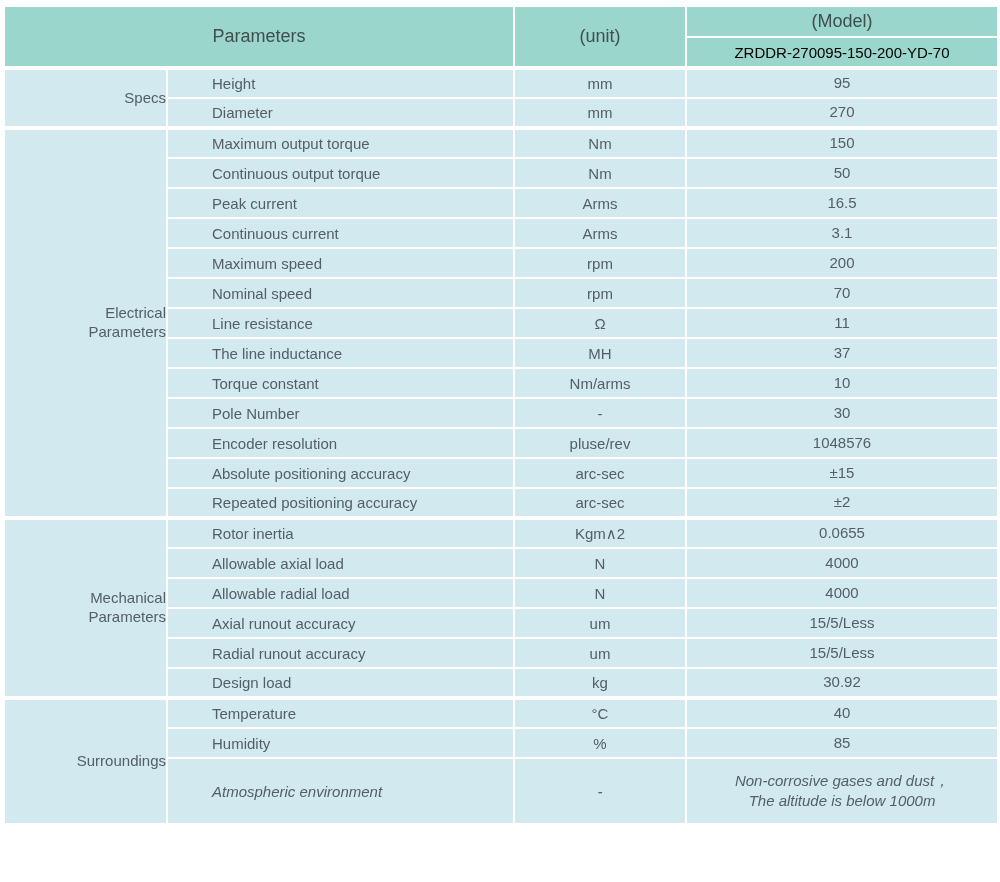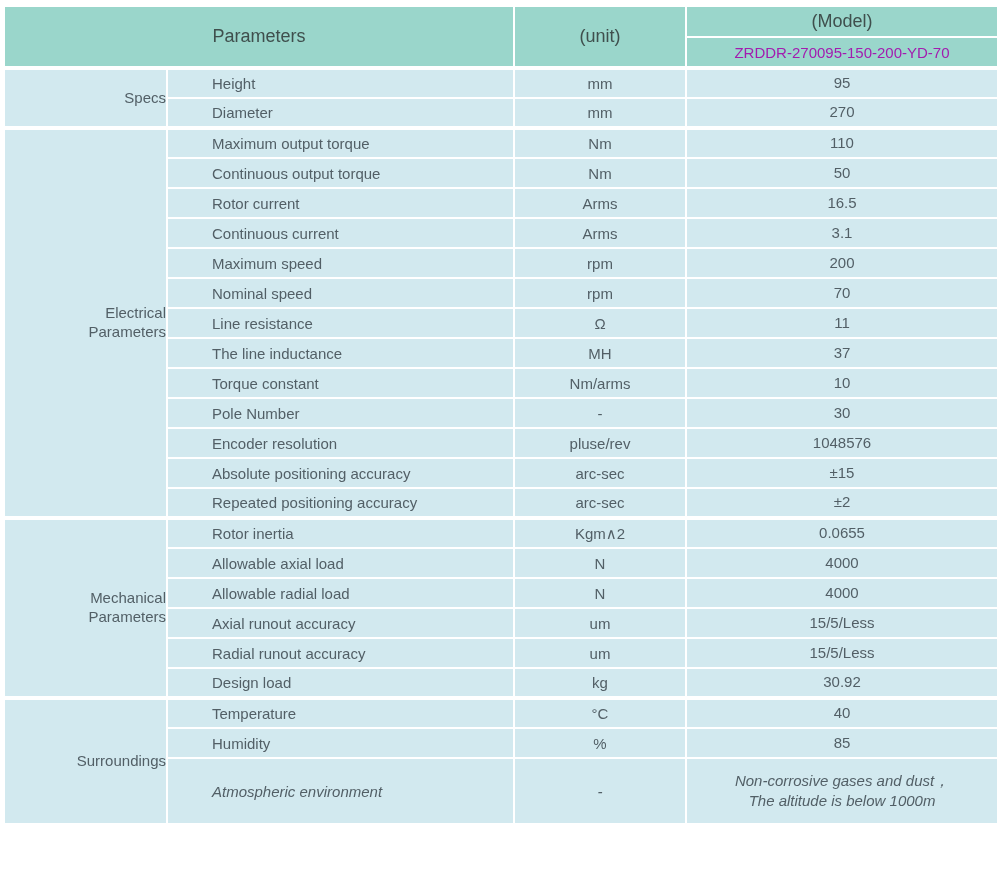--- a/index.html
+++ b/index.html
@@ -37,21 +37,21 @@
     padding: 0;
     text-align: center;
     vertical-align: middle;
   }
   thead th {
     background: #9ad6cb;
     color: #3f4f4d;
   }
   thead tr { height: 31px; }
   th.hdr-params, th.hdr-unit, th.hdr-model { font-size: 18px; }
-  th.hdr-model-value { font-size: 15px; font-weight: 400; color: #a21caf; }
+  th.hdr-model-value { font-size: 15px; font-weight: 400; color: #000000; }
 
   tbody tr { height: 30px; }
   tbody tr.tall { height: 66px; font-style: italic; }
   tbody tr.section-start td { border-top: 4px solid #ffffff; }
 
   td.param {
     text-align: left;
     padding-left: 44px;
   }
   td.group { text-align: right; }
@@ -101,29 +101,29 @@
         </tr>
         <tr>
           <td class="param">Diameter</td>
           <td class="unit">mm</td>
           <td class="value">270</td>
         </tr>
         <tr class="section-start">
           <td rowspan="13" class="group"><span class="group-text">Electrical Parameters</span></td>
           <td class="param">Maximum output torque</td>
           <td class="unit">Nm</td>
-          <td class="value">110</td>
+          <td class="value">150</td>
         </tr>
         <tr>
           <td class="param">Continuous output torque</td>
           <td class="unit">Nm</td>
           <td class="value">50</td>
         </tr>
         <tr>
-          <td class="param">Rotor current</td>
+          <td class="param">Peak current</td>
           <td class="unit">Arms</td>
           <td class="value">16.5</td>
         </tr>
         <tr>
           <td class="param">Continuous current</td>
           <td class="unit">Arms</td>
           <td class="value">3.1</td>
         </tr>
         <tr>
           <td class="param">Maximum speed</td>

